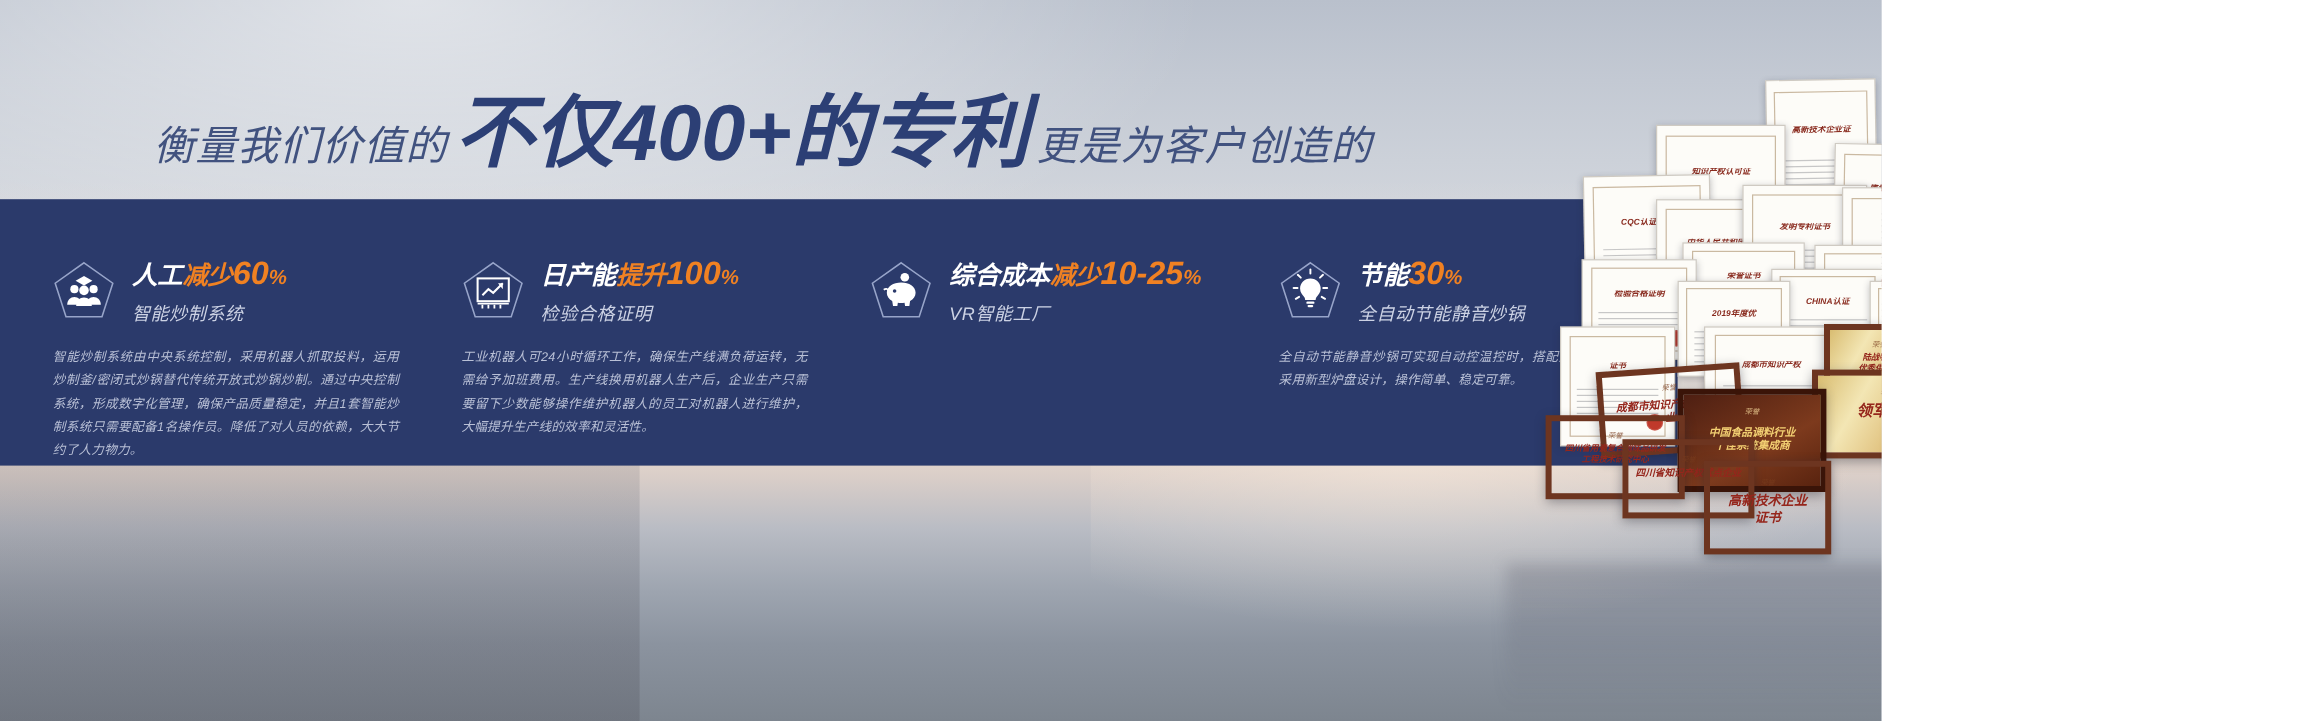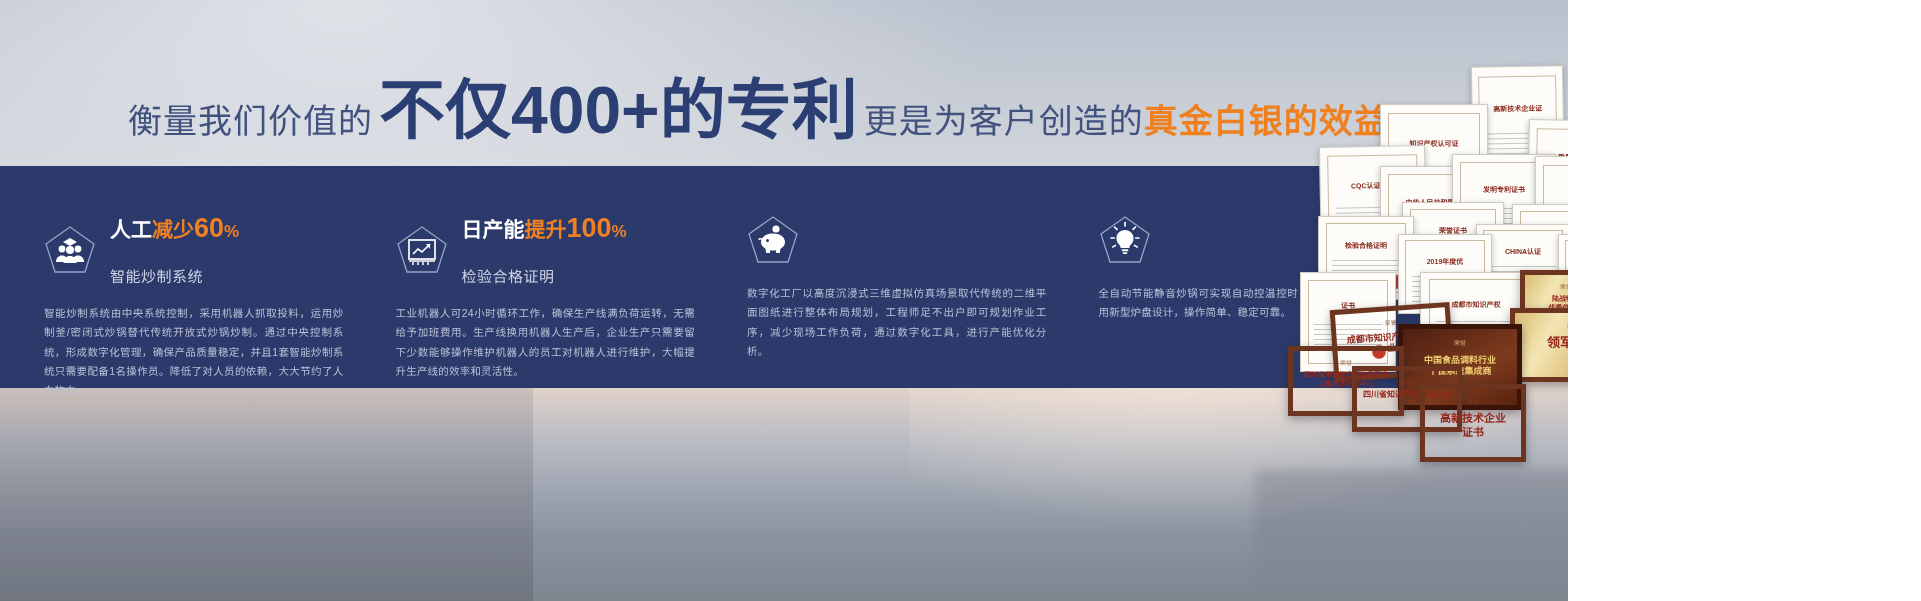--- a/index.html
+++ b/index.html
@@ -9,20 +9,21 @@
   }
   body {
     font-family: "Liberation Sans", "DejaVu Sans", sans-serif;
   }
   #banner {
     position: relative;
     width: 1568px;
     height: 601px;
     overflow: hidden;
     background: #c9cdd6;
+    font-style: italic;
   }
   
   .bg-sky {
     position: absolute;
     left: 0; top: 0; right: 0;
     height: 372px;
     background:
       radial-gradient(ellipse 60% 100% at 22% 0%, rgba(255,255,255,0.55), rgba(255,255,255,0) 70%),
       linear-gradient(180deg,
         #b9c0cc 0%,
@@ -96,21 +97,20 @@
   }
 
   
   .panel {
     position: absolute;
     left: 0;
     top: 166px;
     width: 1398px;
     height: 222px;
     background: #2b3a6b;
-    padding-left: 44px;
   }
   .features {
     position: absolute;
     left: 0; top: 0; right: 0; bottom: 0;
     display: flex;
     padding: 0 18px;
     box-sizing: border-box;
   }
   .feature {
     flex: 1 1 0;
@@ -145,21 +145,21 @@
     font-weight: 800;
     color: #f08122;
     letter-spacing: 0px;
   }
   .feat-title .pct {
     font-size: 17px;
     font-weight: 700;
     color: #f08122;
   }
   .feat-sub {
-    margin-top: 21px;
+    margin-top: 6px;
     font-size: 15px;
     color: #ccd2e4;
     letter-spacing: 0.5px;
     white-space: nowrap;
   }
   .feat-body {
     margin-top: 18px;
     font-size: 10.5px;
     line-height: 1.85;
     color: #b9c0d6;
@@ -275,21 +275,20 @@
   <div class="bg-sky-haze"></div>
   <div class="bg-horizon-glow"></div>
   <div class="bg-sea"></div>
   <div class="bg-left-dark"></div>
   <div class="bg-sea-shine"></div>
 
   <div class="headline">
     <span class="hl-muted">衡量我们价值的</span>
     <span class="hl-strong">不仅400+的专利</span>
     <span class="hl-muted">更是为客户创造的</span>
-    <span class="hl-orange">真金白银的效益</span>
   </div>
 
   <div class="panel">
     <div class="features" id="features">
         <div class="feature">
           <div class="feat-head">
             <span class="pent">
               <svg width="52" height="52" viewBox="0 0 52 52">
                 <polygon points="26,3 50,20 41,48 11,48 2,20" fill="none" stroke="#97a4c9" stroke-width="1.3"></polygon>
                 <polygon points="26,14 33,18 26,22 19,18" fill="#fff"></polygon>
@@ -334,42 +333,49 @@
           <div class="feat-head">
             <span class="pent">
               <svg width="52" height="52" viewBox="0 0 52 52">
                 <polygon points="26,3 50,20 41,48 11,48 2,20" fill="none" stroke="#97a4c9" stroke-width="1.3"></polygon>
                 <circle cx="29" cy="15" r="3.6" fill="#fff"></circle>
                 <path d="M14 28c0-5.2 5.4-8.6 12-8.6 6.6 0 12 3.4 12 8.6 0 3-1.8 5.4-4.6 6.9l-.6 4h-3.6l-.4-2.6a20 20 0 0 1-5.6 0l-.4 2.6h-3.6l-.7-4.1C15.8 33.3 14 31 14 28z" fill="#fff"></path>
                 <circle cx="20.5" cy="26.5" r="1.5" fill="#2b3a6b"></circle>
                 <path d="M11.5 25.5c1.6-1.2 3-1 3.6.6" stroke="#fff" stroke-width="1.6" fill="none"></path>
               </svg>
             </span>
+            <span class="feat-text">
+              <div class="feat-title"><span>综合成本</span><span class="hi">减少</span><span class="num">10-25</span><span class="pct">%</span></div>
+              <div class="feat-sub">VR智能工厂</div>
+            </span>
           </div>
-          <div class="feat-body">数字化工厂以高度沉浸式三维虚拟仿真场景取代传统的二维平面图纸进行整体布局规划，工程师足不出户即可规划作业工序，减少现场工作负荷，通过数字化工具，进行产能优化分析。</div>
         </div>
         <div class="feature">
           <div class="feat-head">
             <span class="pent">
               <svg width="52" height="52" viewBox="0 0 52 52">
                 <polygon points="26,3 50,20 41,48 11,48 2,20" fill="none" stroke="#97a4c9" stroke-width="1.3"></polygon>
                 <path d="M26 16c5 0 8.6 3.7 8.6 8.4 0 3.3-1.9 5.2-3.1 6.7-.8 1-1.1 1.8-1.1 2.9h-8.8c0-1.1-.3-1.9-1.1-2.9-1.2-1.5-3.1-3.4-3.1-6.7C17.4 19.7 21 16 26 16z" fill="#fff"></path>
                 <rect x="22.6" y="35.2" width="6.8" height="2" rx="1" fill="#fff"></rect>
                 <rect x="23.6" y="38.2" width="4.8" height="1.8" rx="0.9" fill="#fff"></rect>
                 <g stroke="#fff" stroke-width="1.6" stroke-linecap="round">
                   <line x1="26" y1="8.5" x2="26" y2="12"></line>
                   <line x1="15.5" y1="13" x2="18" y2="15.4"></line>
                   <line x1="36.5" y1="13" x2="34" y2="15.4"></line>
                   <line x1="12" y1="24" x2="15.3" y2="24"></line>
                   <line x1="40" y1="24" x2="36.7" y2="24"></line>
                   <line x1="13.8" y1="33" x2="16.6" y2="31.4"></line>
                   <line x1="38.2" y1="33" x2="35.4" y2="31.4"></line>
                 </g>
               </svg>
             </span>
+            <span class="feat-text">
+              <div class="feat-title"><span>节能</span><span class="hi"></span><span class="num">30</span><span class="pct">%</span></div>
+              <div class="feat-sub">全自动节能静音炒锅</div>
+            </span>
           </div>
           <div class="feat-body">全自动节能静音炒锅可实现自动控温控时，搭配人机界面，采用新型炉盘设计，操作简单、稳定可靠。</div>
         </div>
       </div>
   </div>
 
   <div class="cert-reflection"></div>
   <div class="certs" id="certs">
       <div class="cert" style="left: 292px; top: 42px; width: 92px; height: 128px; transform: rotate(-1deg); z-index: 10;">
         <span class="inner-border"></span>

